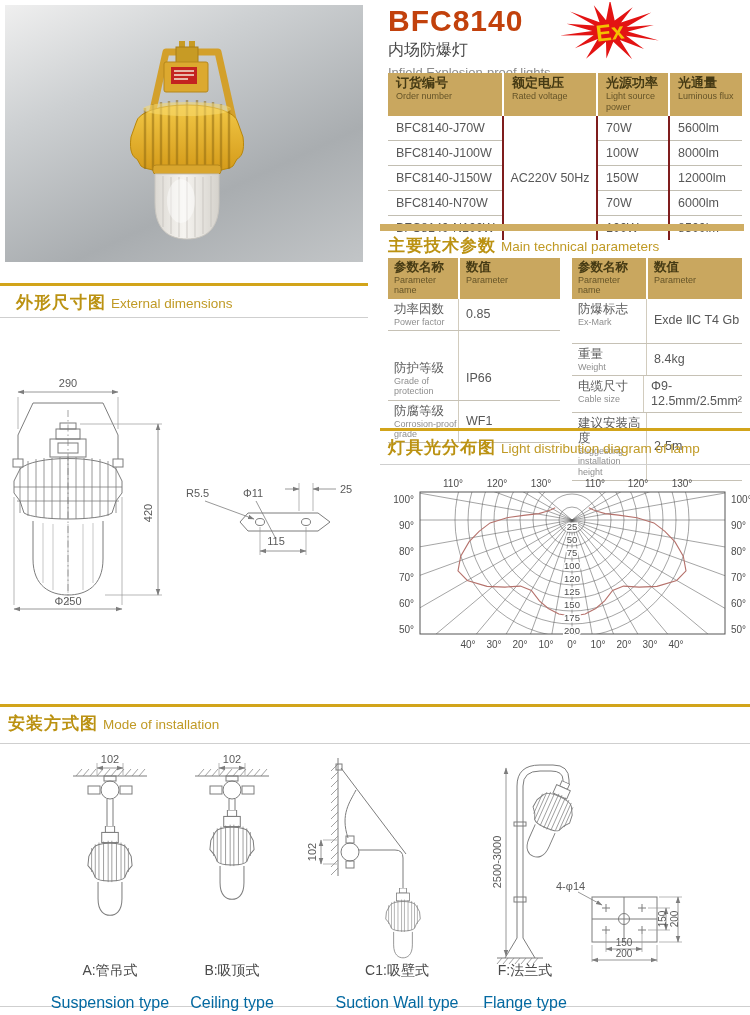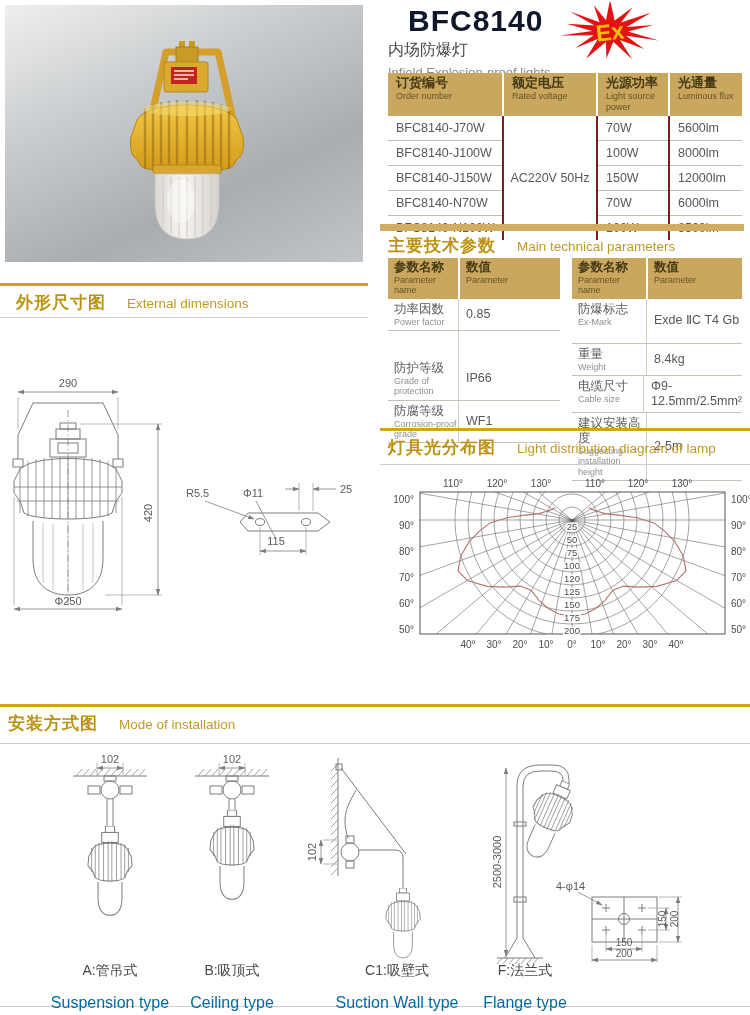--- a/index.html
+++ b/index.html
@@ -3,24 +3,24 @@
 <meta charset="utf-8">
 <style>
   html,body{margin:0;padding:0;background:#fff;font-family:"Liberation Sans","DejaVu Sans",sans-serif;}
   #page{position:relative;width:750px;height:1015px;background:#fff;overflow:hidden;}
   .abs{position:absolute;}
   .photo{position:absolute;left:5px;top:5px;width:358px;height:257px;
          background:linear-gradient(155deg,#efefef 0%,#cdd0d2 30%,#a9adb0 68%,#c2c5c7 100%);}
   .gold-line{position:absolute;height:3px;background:#d2a41a;}
   .thin-line{position:absolute;height:1px;background:#cfcfcf;}
   .brand{position:absolute;left:388px;top:6px;}
-  .brand .model{font-size:30px;font-weight:bold;color:#0f172a;letter-spacing:1px;line-height:1;margin-left:20px;}
+  .brand .model{font-size:30px;font-weight:bold;color:#c2410c;letter-spacing:1px;line-height:1;}
   .brand .cn{font-size:16px;color:#4a4a4a;margin-top:4px;}
   .brand .en{font-size:13px;color:#8c8c8c;margin-top:4px;}
-  .sec-title{position:absolute;display:flex;align-items:baseline;gap:21px;white-space:nowrap;}
+  .sec-title{position:absolute;display:flex;align-items:baseline;gap:5px;white-space:nowrap;}
   .sec-title .cn{font-size:17px;font-weight:bold;color:#bb9212;letter-spacing:1px;}
   .sec-title .en{font-size:13.5px;color:#c09a25;}
   table.order{position:absolute;left:388px;top:73px;width:354px;border-collapse:collapse;table-layout:fixed;}
   table.order th{background:#c9a75f;text-align:left;vertical-align:top;padding:3px 2px 3px 8px;border-left:2px solid #fff;height:24px;}
   table.order th:first-child{border-left:none;}
   table.order th .cn{display:block;font-size:13px;font-weight:bold;color:#453a14;line-height:1.15;}
   table.order th .en{display:block;font-size:9px;font-weight:normal;color:#655428;line-height:1.2;}
   table.order td{font-size:12.5px;color:#575757;height:24px;padding:0 0 0 8px;
                  border-bottom:1px solid #c2beb2;border-left:2px solid #7f1d1d;}
   table.order td:first-child{border-left:none;}

